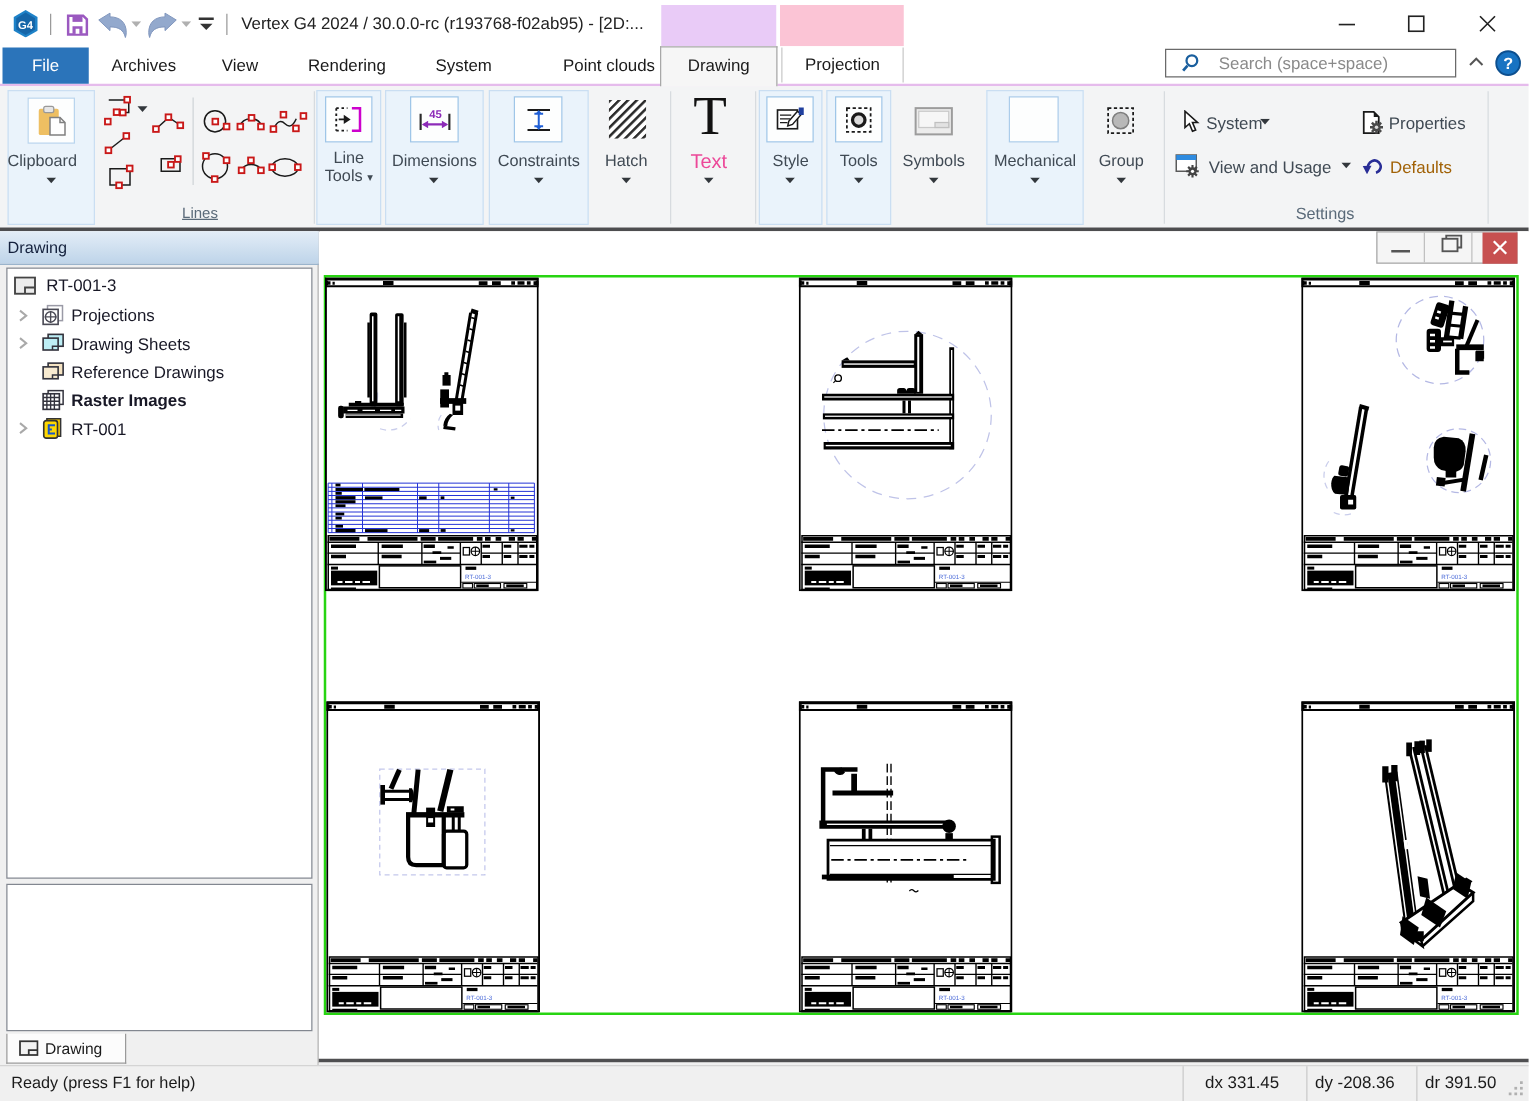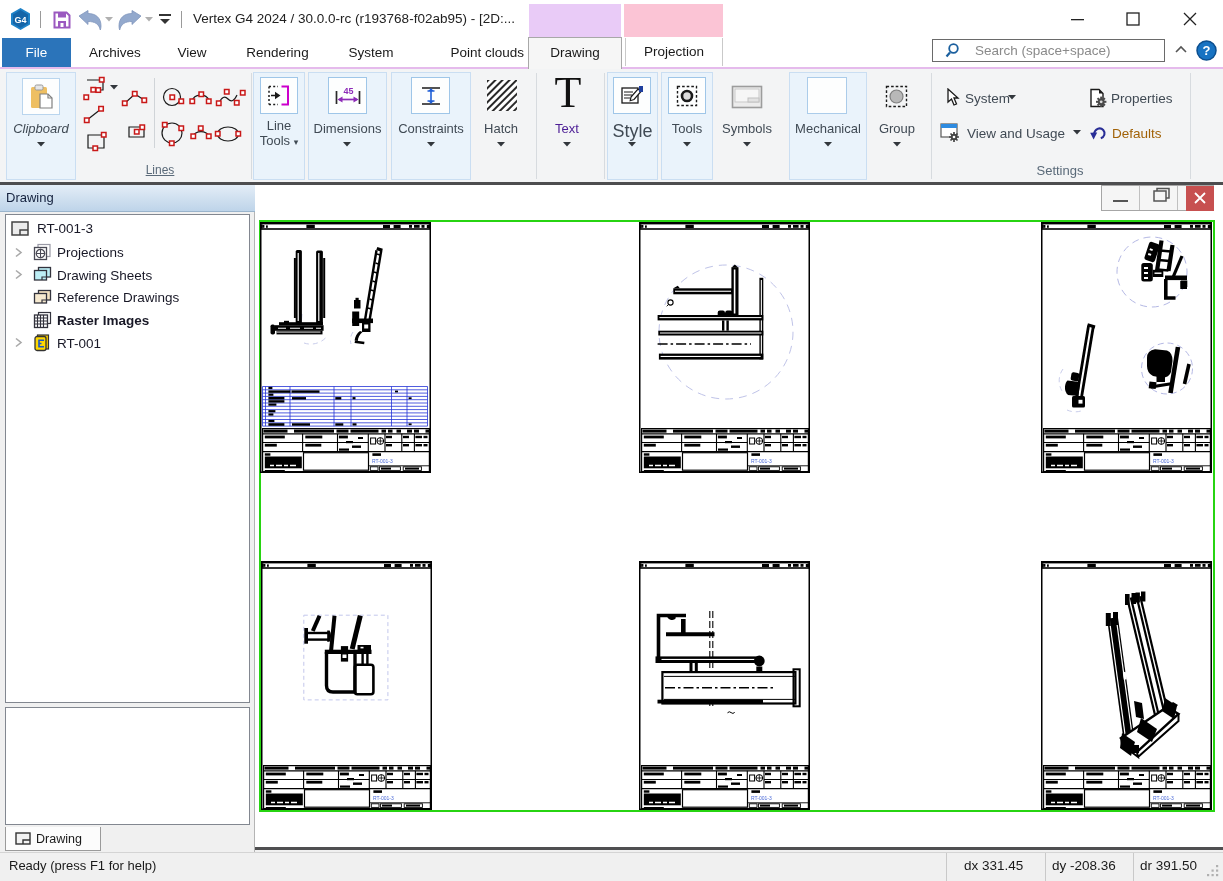--- a/index.html
+++ b/index.html
@@ -109,21 +109,21 @@
 
 <div class="abs" style="left:6px;top:72px;width:70px;height:108px;background:#eaf3fb;border:1px solid #cadef2;"></div>
 <div class="abs" style="left:22px;top:78px;width:38px;height:37px;background:#fdfefe;border:1px solid #b9d5ee;"></div>
 
 <svg class="abs" style="left:30px;top:84px;" width="24" height="26" viewBox="0 0 24 26">
   <rect x="1" y="3" width="16" height="21" rx="1.5" fill="#eebf62"></rect>
   <rect x="5" y="1" width="8" height="5" rx="1.5" fill="#e6e6e6" stroke="#999" stroke-width="1"></rect>
   <path d="M10 10 h8 l4 4 v10 h-12 z" fill="#fff" stroke="#808080" stroke-width="1.2"></path>
   <path d="M18 10 v4 h4" fill="none" stroke="#808080" stroke-width="1.2"></path>
 </svg>
-<div class="abs" style="left:6px;top:121px;width:70px;text-align:center;font-size:13px;color:#404a54;font-style:italic;">Clipboard</div>
+<div class="abs" style="left:6px;top:121px;width:70px;font-size:13px;color:#404a54;">Clipboard</div>
 <svg class="abs" style="left:37px;top:142px;" width="8" height="5" viewBox="0 0 8 5">
       <polygon points="0,0 8,0 4,4.5" fill="#32373c"></polygon>
     </svg>
 
 <svg class="abs" style="left:80px;top:74px;" width="172" height="80" viewBox="0 0 172 80">
   <g stroke="#1a1a1a" stroke-width="1.2" fill="none">
     <path d="M7 6 h16 v10 h-10"></path>
     <path d="M7 46 L21 35"></path>
     <path d="M8 74 l0 -13 l16 0 l0 13 z"></path>
     <path d="M45 29 l10 -9 l9 6"></path>
@@ -220,35 +220,35 @@
       </defs>
   <rect x="0" y="0" width="30" height="31" fill="url(#hp)"></rect>
 </svg>
 <div class="abs" style="left:471px;top:121px;width:60px;text-align:center;font-size:13px;color:#404a54;">Hatch</div>
 <svg class="abs" style="left:497px;top:142px;" width="8" height="5" viewBox="0 0 8 5">
       <polygon points="0,0 8,0 4,4.5" fill="#32373c"></polygon>
     </svg>
 <div class="abs" style="left:536px;top:73px;width:1px;height:106px;background:#d7dbdf;"></div>
 
 <div class="abs" style="left:552px;top:74px;width:32px;height:38px;font-family:'Liberation Serif',serif;font-size:44px;color:#111;text-align:center;line-height:38px;">T</div>
-<div class="abs" style="left:537px;top:121px;width:60px;text-align:center;font-size:13px;color:#4c1d95;">Text</div>
+<div class="abs" style="left:537px;top:121px;width:60px;text-align:center;font-size:16px;color:#ec4899;">Text</div>
 <svg class="abs" style="left:563px;top:142px;" width="8" height="5" viewBox="0 0 8 5">
       <polygon points="0,0 8,0 4,4.5" fill="#32373c"></polygon>
     </svg>
 <div class="abs" style="left:604px;top:73px;width:1px;height:106px;background:#d7dbdf;"></div>
 
 <div class="abs" style="left:607px;top:72px;width:51px;height:108px;background:#eaf3fb;border:1px solid #cadef2;"></div>
 <div class="abs" style="left:613px;top:77px;width:38px;height:37px;background:#fdfefe;border:1px solid #9fc6e8;"></div>
 <svg class="abs" style="left:620px;top:84px;" width="25" height="24" viewBox="0 0 25 24">
   <rect x="2" y="4" width="16" height="15" fill="#fff" stroke="#1a1a1a" stroke-width="1.3"></rect>
   <path d="M4 8 h9 M4 11 h8 M4 14 h6" stroke="#1a1a1a" stroke-width="1"></path>
   <path d="M11 13 l7 -8 l3 2.5 l-7 8 l-3.8 1.2 z" fill="#fff" stroke="#1a1a1a" stroke-width="1.2"></path>
   <rect x="19" y="2" width="4" height="6" fill="#1f3f9e"></rect>
 </svg>
-<div class="abs" style="left:607px;top:121px;width:51px;text-align:center;font-size:18px;color:#404a54;">Style</div>
+<div class="abs" style="left:607px;top:121px;width:51px;text-align:center;font-size:13px;color:#404a54;">Style</div>
 <svg class="abs" style="left:628px;top:142px;" width="8" height="5" viewBox="0 0 8 5">
       <polygon points="0,0 8,0 4,4.5" fill="#32373c"></polygon>
     </svg>
 
 <div class="abs" style="left:661px;top:72px;width:52px;height:108px;background:#eaf3fb;border:1px solid #cadef2;"></div>
 <div class="abs" style="left:668px;top:77px;width:38px;height:37px;background:#fdfefe;border:1px solid #9fc6e8;"></div>
 <svg class="abs" style="left:675px;top:84px;" width="24" height="24" viewBox="0 0 24 24">
   <rect x="2.5" y="2.5" width="19" height="19" fill="none" stroke="#1a1a1a" stroke-width="1.4" stroke-dasharray="2.6 2"></rect>
   <circle cx="12" cy="12" r="5" fill="#dcdcdc" stroke="#1a1a1a" stroke-width="2.6"></circle>
 </svg>

